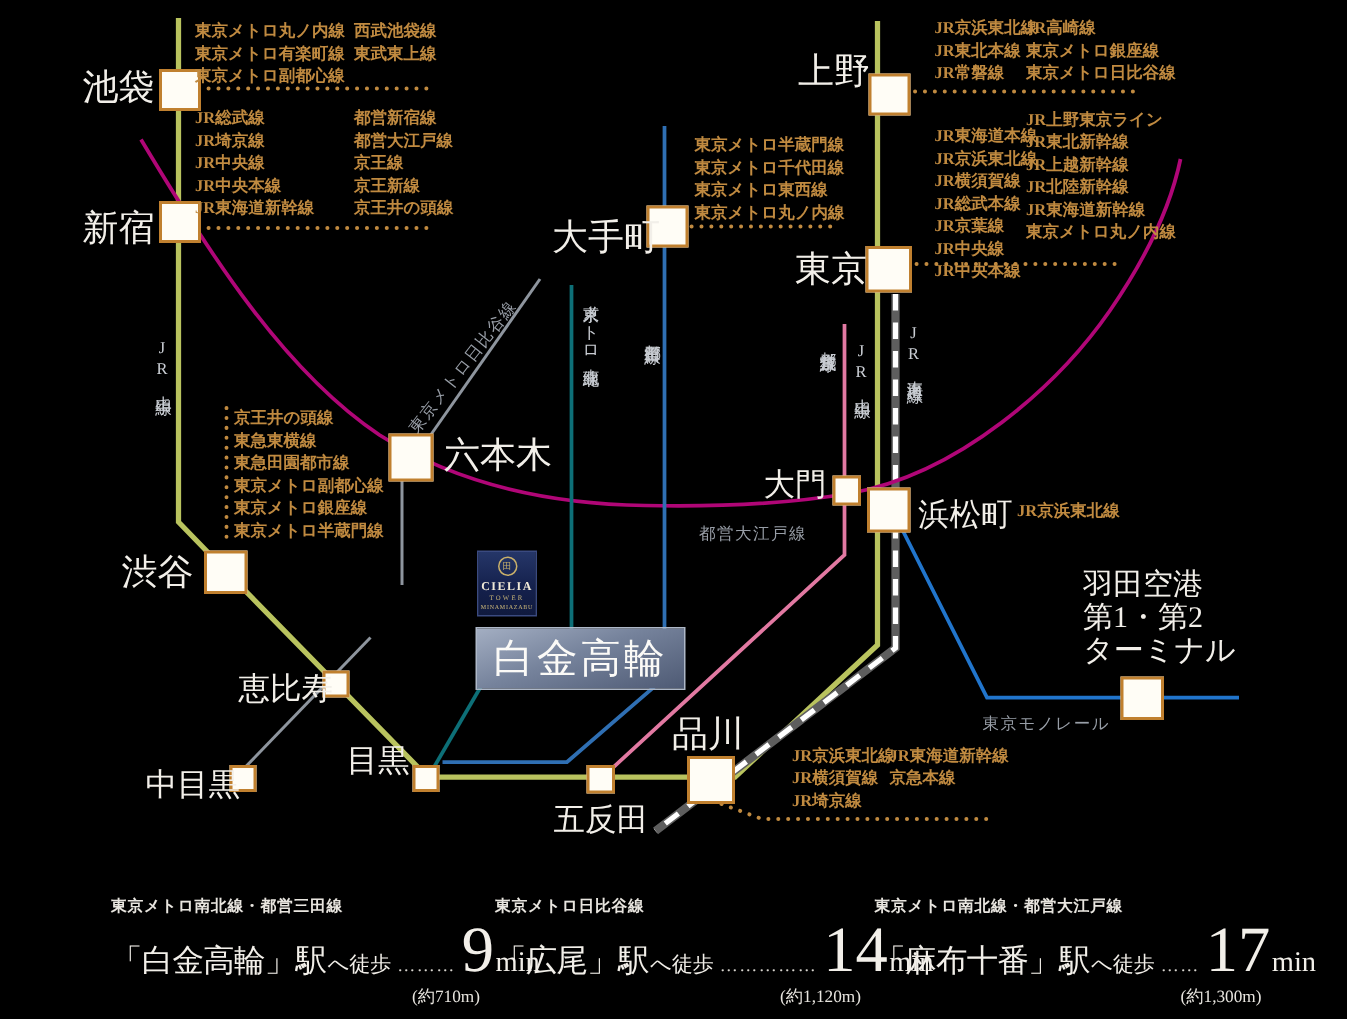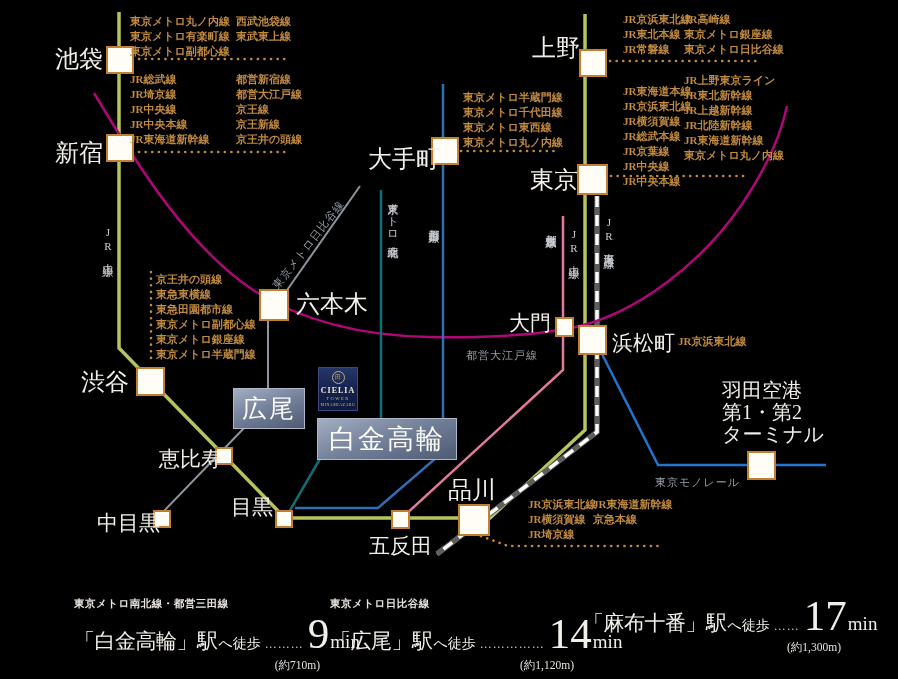--- a/index.html
+++ b/index.html
@@ -110,21 +110,20 @@
   <div class="st-name xs" style="left:369px;top:535px">五反田</div>
   <div class="st-name xs" style="left:231px;top:496px">目黒</div>
   <div class="st-name xs" style="left:97px;top:512px">中目黒</div>
   <div class="st-name xs" style="left:159px;top:448px">恵比寿</div>
   <div class="st-name" style="left:722px;top:379px;font-size:20px;line-height:22px">
     <div>羽田空港</div>
     <div>第1・第2</div>
     <div>ターミナル</div>
   </div>
 
-  <div class="plate" style="left:233px;top:388px;width:70px;height:39px;font-size:25px;letter-spacing:2px">広尾</div>
   <div class="plate" style="left:317px;top:418px;width:138px;height:40px;font-size:27px;letter-spacing:2px">白金高輪</div>
 
   <div class="cielia" style="left:318px;top:367px;width:38px;height:42px">
     <div class="emblem">田</div>
     <div class="brand">CIELIA</div>
     <div class="sub1">TOWER</div>
     <div class="sub2">MINAMIAZABU</div>
   </div>
 
   <div class="lines" style="left:130px;top:14px">
@@ -230,20 +229,21 @@
     <div class="acc-main">
       <span class="acc-sta">「広尾」駅</span>
       <span class="acc-walk">へ徒歩</span>
       <span class="acc-dots">……………</span>
       <span class="acc-num">14</span>
       <span class="acc-min">min</span>
     </div>
     <div class="acc-dist">(約1,120m)</div>
   </div>
   <div class="access" style="left:583px;top:597px;width:262px">
+    <div class="acc-line">東京メトロ南北線・都営大江戸線</div>
     <div class="acc-main">
       <span class="acc-sta">「麻布十番」駅</span>
       <span class="acc-walk">へ徒歩</span>
       <span class="acc-dots">……</span>
       <span class="acc-num">17</span>
       <span class="acc-min">min</span>
     </div>
     <div class="acc-dist">(約1,300m)</div>
   </div>
 

